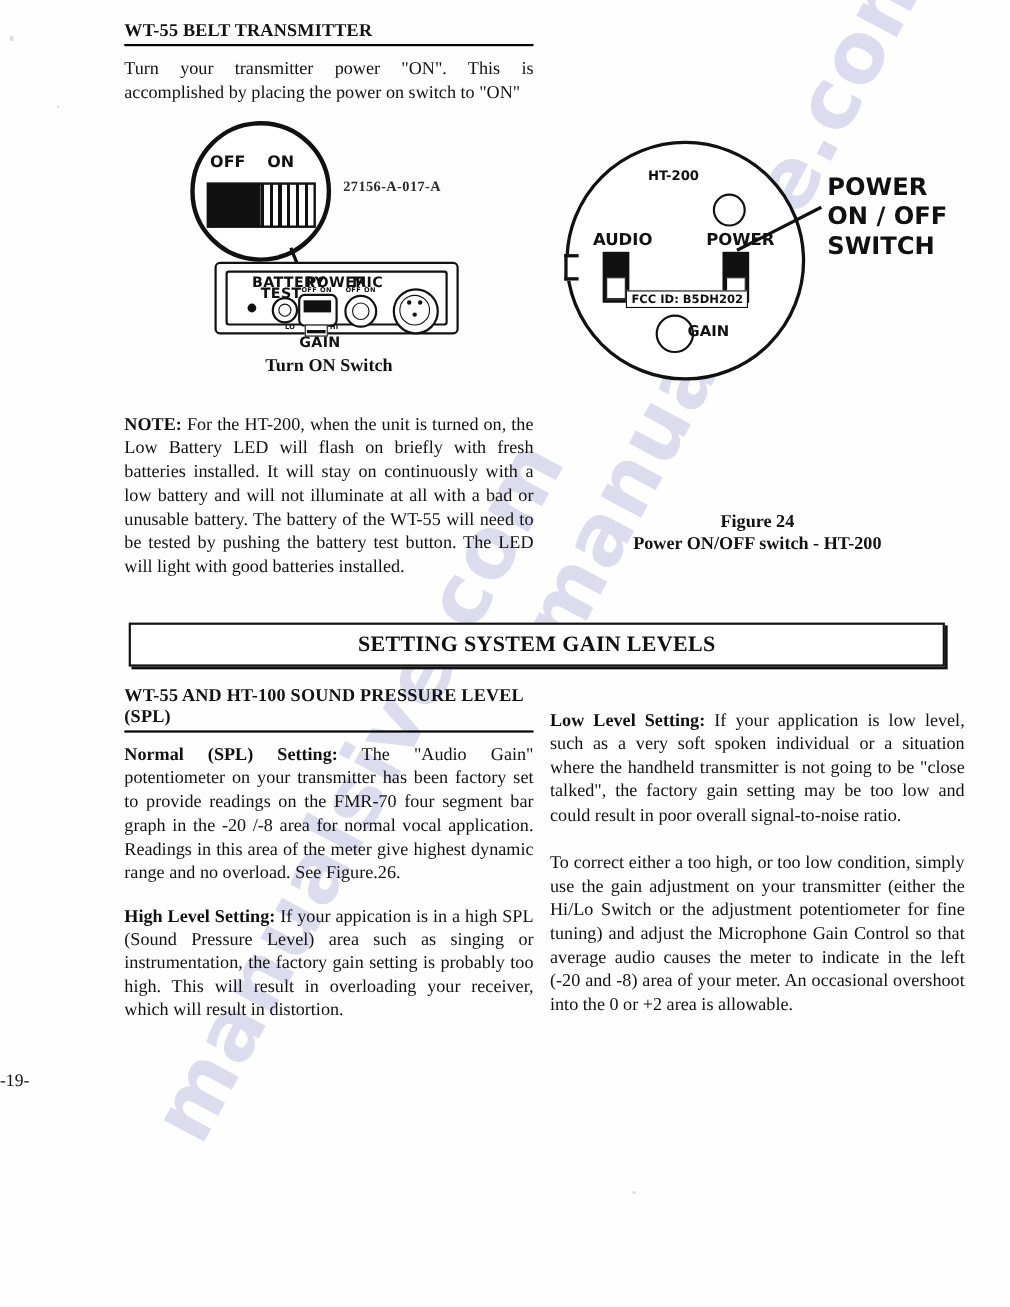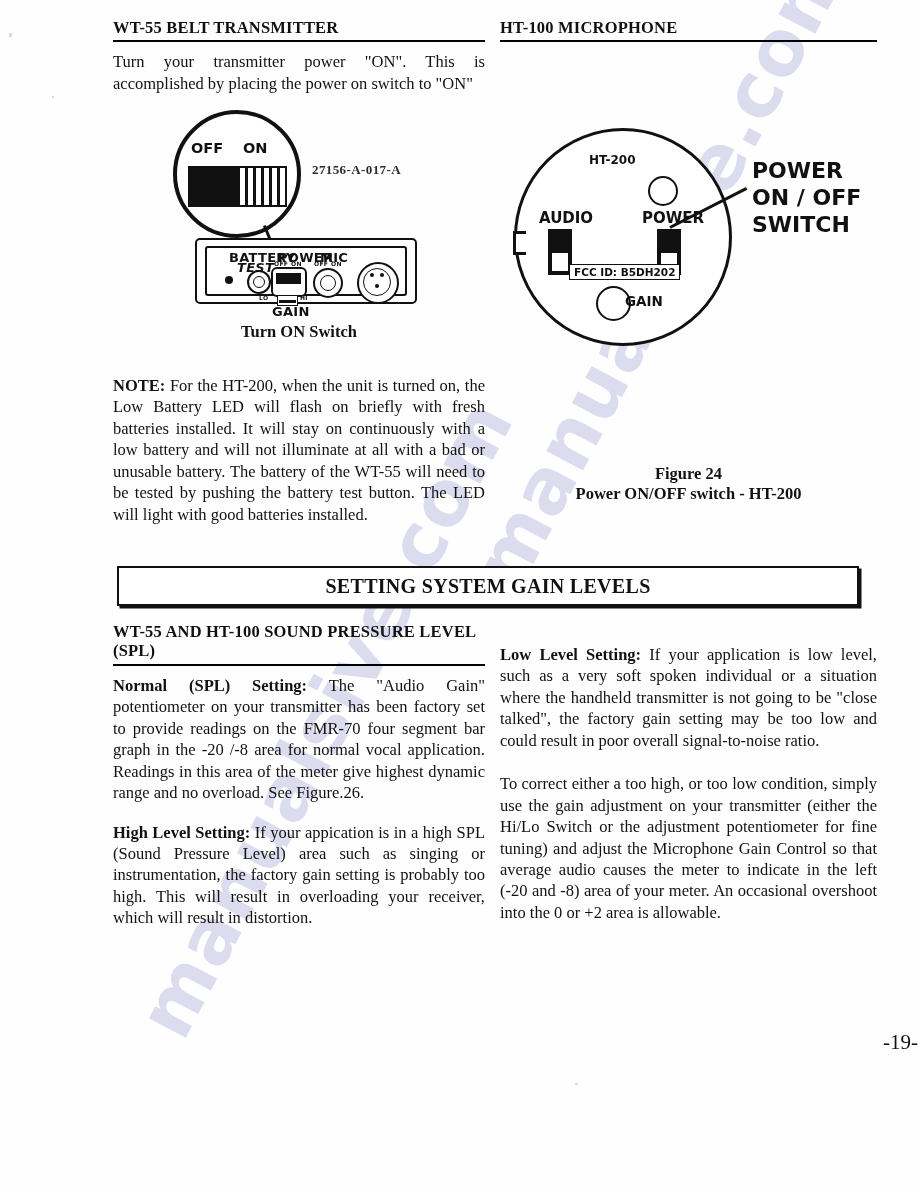--- a/index.html
+++ b/index.html
@@ -121,23 +121,23 @@
     font-family: "Liberation Serif", serif;
     font-weight: 700;
     font-size: 20px;
     letter-spacing: .3px;
   }
 
   
   .page-num {
     position: absolute;
     left: 0; right: 0;
-    top: 1030px;
-    text-align: right;
-    font-size: 21px;
+    top: 974px;
+    text-align: left;
+    font-size: 16px;
   }
 
   
   .fig23 {
     position: absolute;
     left: 113px;
     top: 108px;
     width: 372px;
     height: 205px;
   }
@@ -392,21 +392,21 @@
       </div>
 
       <div class="leader"></div>
 
       <div class="partno">27156-A-017-A</div>
 
       <div class="tx-outer">
         <div class="tx-inner">
 
           <span class="lbl" style="left:22px;top:2px;">BATTERY</span>
-          <span class="lbl" style="left:30px;top:12px;font-style:italic;">TEST</span>
+          <span class="lbl" style="left:30px;top:12px;">TEST</span>
 
           <div class="led-dot" style="left:18px;top:28px;"></div>
 
           <div class="knob" style="left:40px;top:22px;width:20px;height:20px;">
             <div class="inner" style="width:10px;height:10px;"></div>
           </div>
 
           <span class="lbl" style="left:71px;top:2px;">POWER</span>
           <span class="lbl tiny" style="left:67px;top:12px;">OFF</span>
           <span class="lbl tiny" style="left:84px;top:12px;">ON</span>
@@ -441,21 +441,20 @@
 
     <div class="col-left" style="top:322px;">
       <div class="fig-caption">Turn ON Switch</div>
     </div>
 
     <div class="col-left" style="top:375px;">
       <p class="body"><b class="lead">NOTE:</b><span> For the HT-200, when the unit is turned on, the Low Battery LED will flash on briefly with fresh batteries installed. It will stay on continuously with a low battery and will not illuminate at all with a bad or unusable battery. The battery of the WT-55 will need to be tested by pushing the battery test button. The LED will light with good batteries installed.</span></p>
     </div>
 
     <div class="col-right" style="top:18px;">
-      <h2 class="sec-head">HT-100 MICROPHONE</h2>
     </div>
 
     <div class="fig24">
 
       <div class="mic-circle">
         <div class="mic-notch"></div>
 
         <span class="mic-lbl mic-title">HT-200</span>
         <span class="mic-lbl lbl-audio">AUDIO</span>
         <span class="mic-lbl lbl-power">POWER</span>

